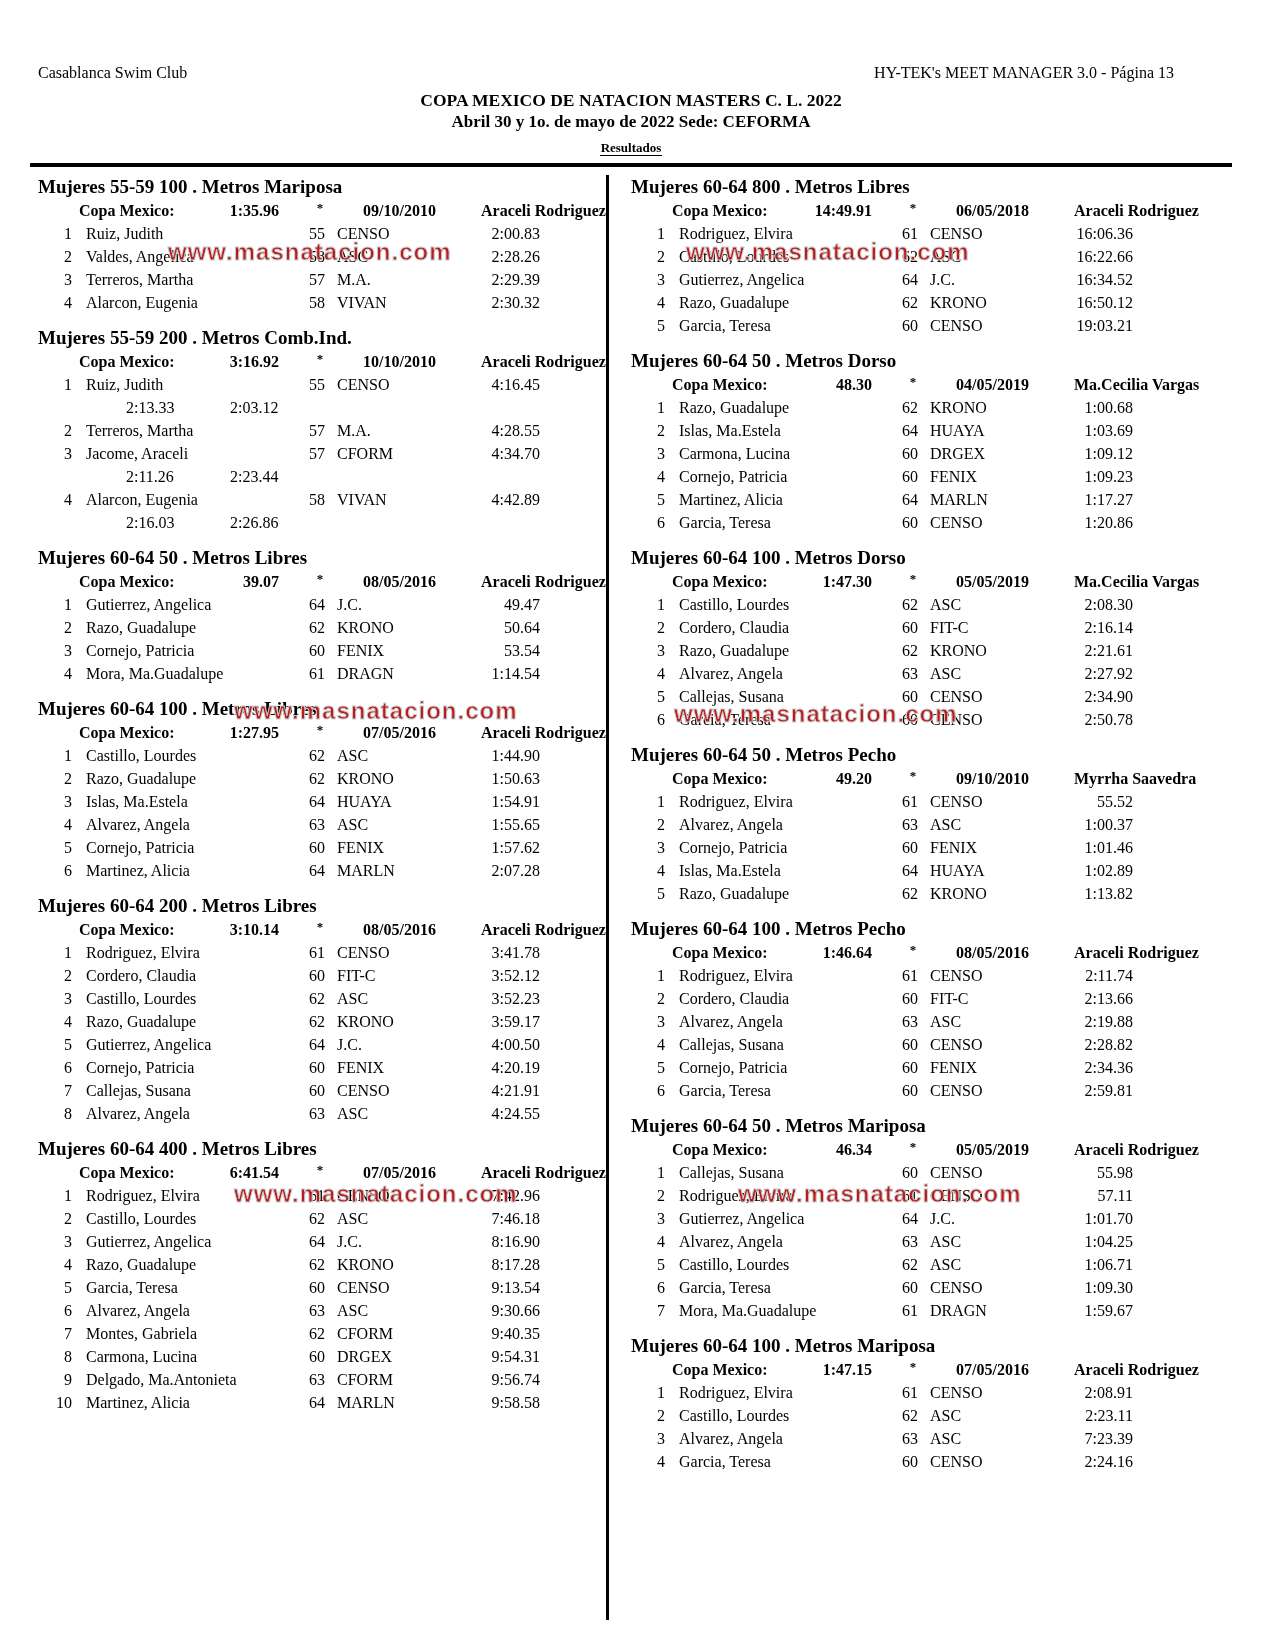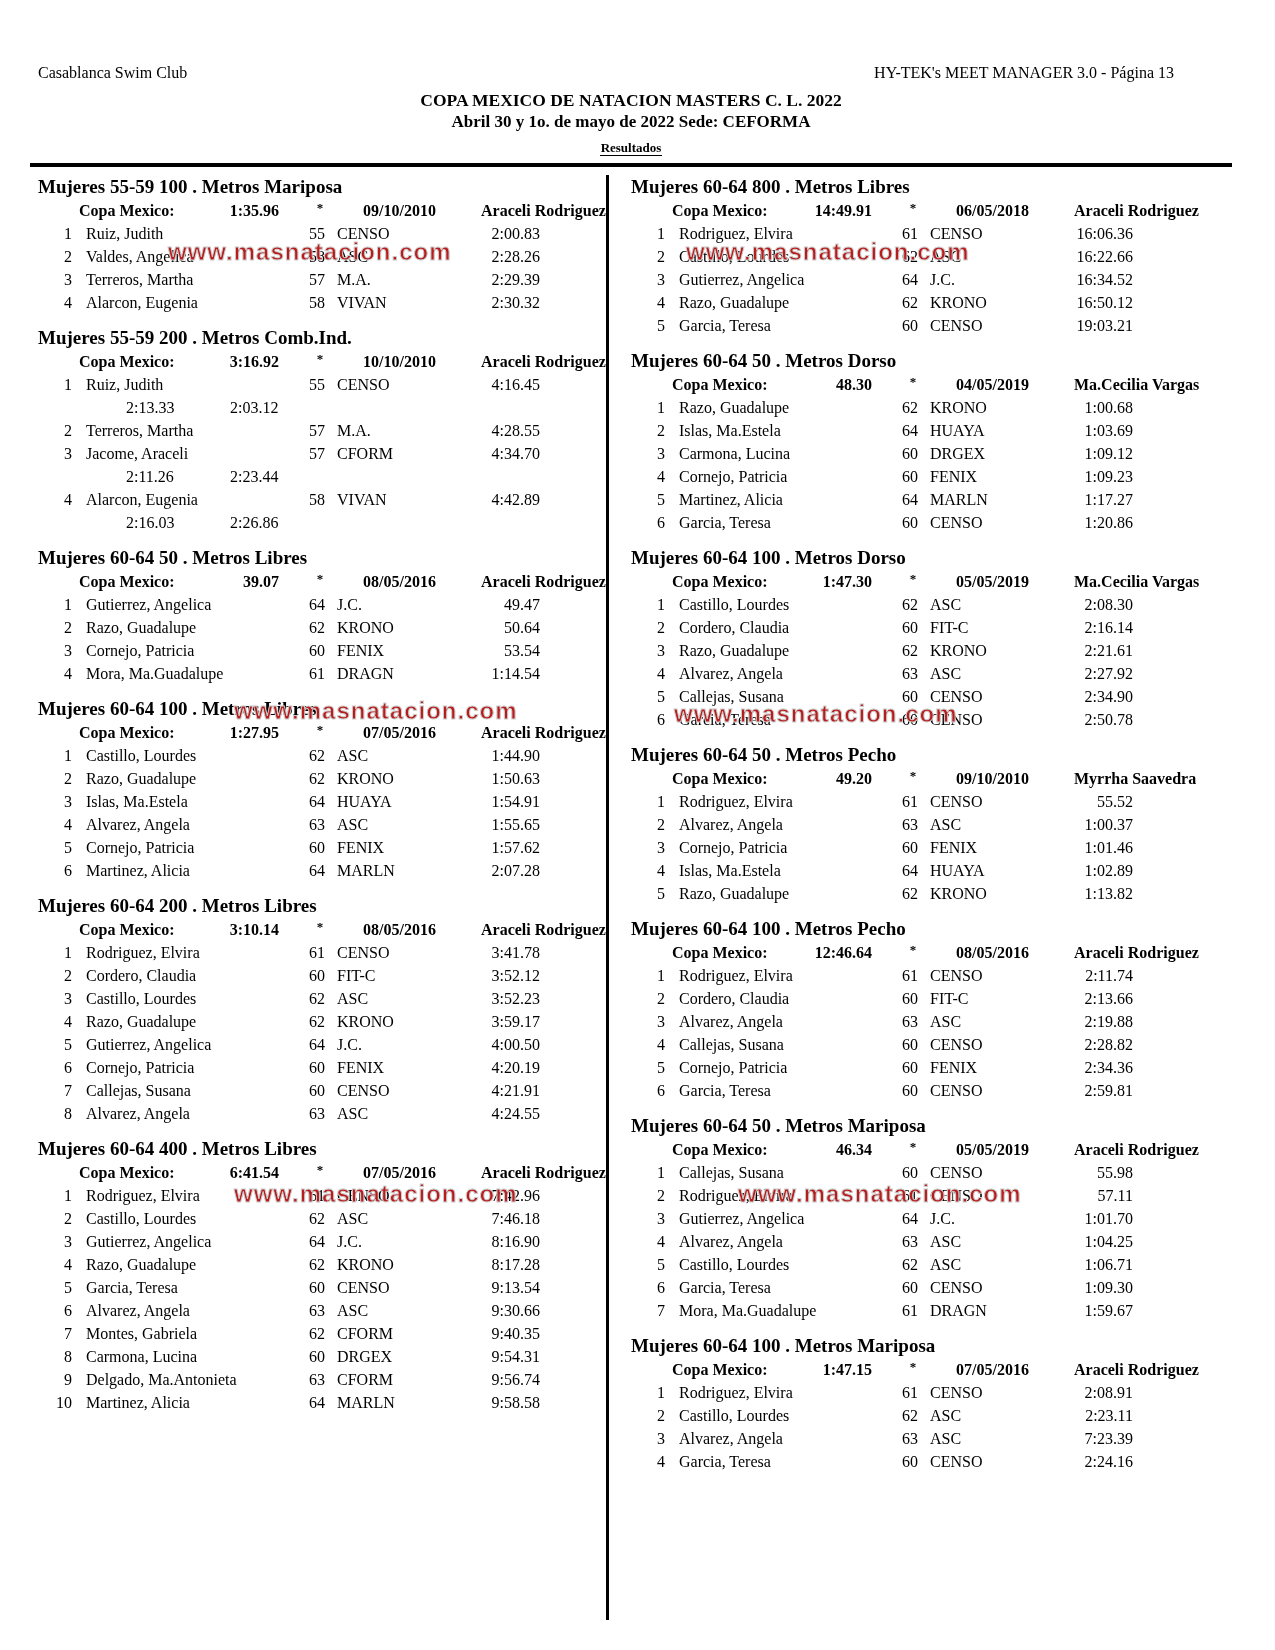--- a/index.html
+++ b/index.html
@@ -816,21 +816,21 @@
     <span class="team">KRONO</span>
     <span class="time">1:13.82</span>
   </div>
 </div>
   </section>
 
   <section class="event">
     <h3 class="event-title">Mujeres 60-64 100 . Metros Pecho</h3>
     <div class="record-line">
       <span class="rec-label">Copa Mexico:</span>
-      <span class="rec-time">12:46.64</span>
+      <span class="rec-time">1:46.64</span>
       <span class="rec-flag">*</span>
       <span class="rec-date">08/05/2016</span>
       <span class="rec-holder">Araceli Rodriguez</span>
     </div>
     <div class="rows">
   <div class="result-row">
     <span class="place">1</span>
     <span class="gap"></span>
     <span class="name">Rodriguez, Elvira</span>
     <span class="age">61</span>

